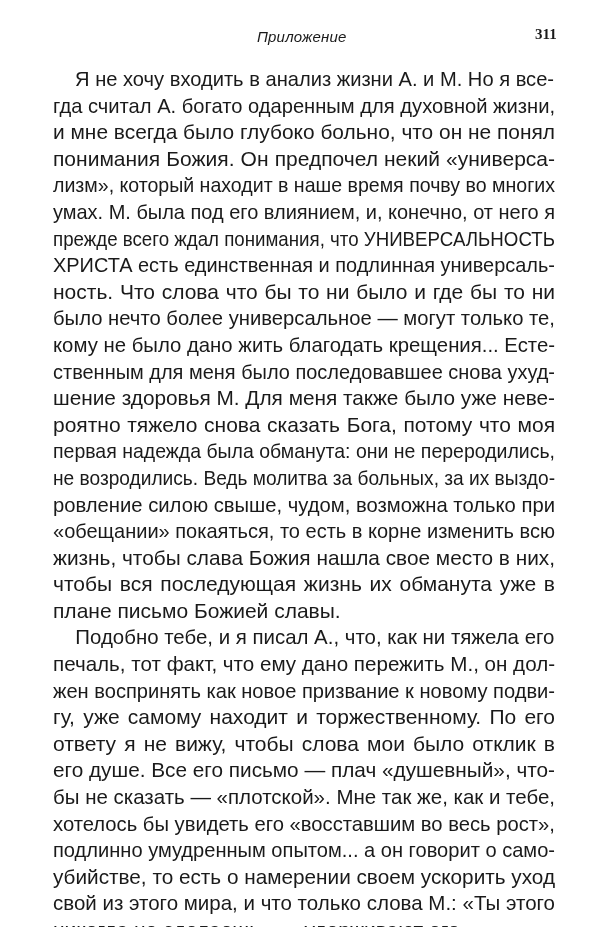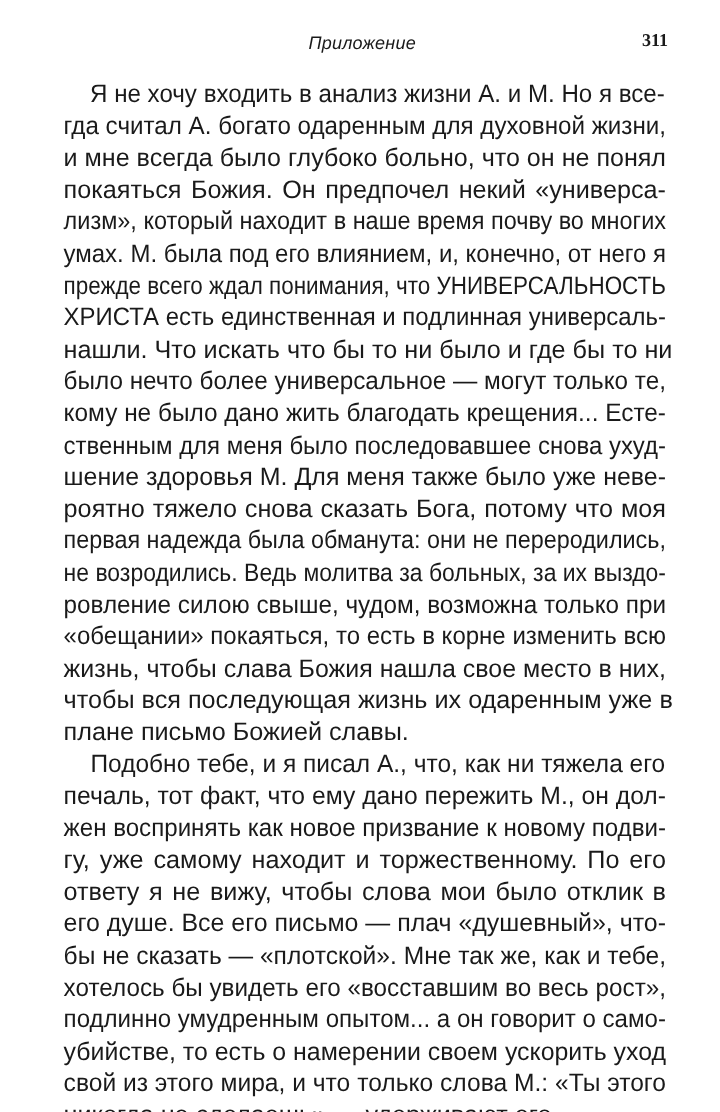--- a/index.html
+++ b/index.html
@@ -23,37 +23,37 @@
 
 <div class="header">
   <span class="running-title">Приложение</span>
   <span class="page-number">311</span>
 </div>
 
 <div class="body-text" id="body-text">
     <span class="line indent" style="transform: scaleX(0.957551); width: 523.234px; text-align: left; text-align-last: left;">Я не хочу входить в анализ жизни А. и М. Но я все-</span>
     <span class="line" style="transform: scaleX(0.959274); width: 523.312px; text-align: left; text-align-last: left;">гда считал А. богато одаренным для духовной жизни,</span>
     <span class="line" style="transform: scaleX(0.995291); width: 504.375px; text-align: left; text-align-last: left;">и мне всегда было глубоко больно, что он не понял</span>
-    <span class="line">покаяться Божия. Он предпочел некий «универса-</span>
+    <span class="line">понимания Божия. Он предпочел некий «универса-</span>
     <span class="line" style="transform: scaleX(0.9313); width: 539.031px; text-align: left; text-align-last: left;">лизм», который находит в наше время почву во многих</span>
     <span class="line" style="transform: scaleX(0.951095); width: 527.812px; text-align: left; text-align-last: left;">умах. М. была под его влиянием, и, конечно, от него я</span>
     <span class="line" style="transform: scaleX(0.890713); width: 563.594px; text-align: left; text-align-last: left;">прежде всего ждал понимания, что УНИВЕРСАЛЬНОСТЬ</span>
     <span class="line" style="transform: scaleX(0.949549); width: 528.672px; text-align: left; text-align-last: left;">ХРИСТА есть единственная и подлинная универсаль-</span>
-    <span class="line">нашли. Что искать что бы то ни было и где бы то ни</span>
+    <span class="line">ность. Что слова что бы то ни было и где бы то ни</span>
     <span class="line" style="transform: scaleX(0.964081); width: 520.703px; text-align: left; text-align-last: left;">было нечто более универсальное — могут только те,</span>
     <span class="line" style="transform: scaleX(0.968177); width: 518.5px; text-align: left; text-align-last: left;">кому не было дано жить благодать крещения... Есте-</span>
     <span class="line" style="transform: scaleX(0.950673); width: 528.047px; text-align: left; text-align-last: left;">ственным для меня было последовавшее снова ухуд-</span>
     <span class="line" style="transform: scaleX(0.990138); width: 507px; text-align: left; text-align-last: left;">шение здоровья М. Для меня также было уже неве-</span>
     <span class="line">роятно тяжело снова сказать Бога, потому что моя</span>
     <span class="line" style="transform: scaleX(0.928072); width: 540.906px; text-align: left; text-align-last: left;">первая надежда была обманута: они не переродились,</span>
     <span class="line" style="transform: scaleX(0.911045); width: 551.016px; text-align: left; text-align-last: left;">не возродились. Ведь молитва за больных, за их выздо-</span>
     <span class="line" style="transform: scaleX(0.963416); width: 521.062px; text-align: left; text-align-last: left;">ровление силою свыше, чудом, возможна только при</span>
     <span class="line" style="transform: scaleX(0.952675); width: 526.938px; text-align: left; text-align-last: left;">«обещании» покаяться, то есть в корне изменить всю</span>
     <span class="line" style="transform: scaleX(0.991452); width: 506.328px; text-align: left; text-align-last: left;">жизнь, чтобы слава Божия нашла свое место в них,</span>
-    <span class="line">чтобы вся последующая жизнь их одаренным уже в</span>
+    <span class="line">чтобы вся последующая жизнь их обманута уже в</span>
     <span class="line last">плане письмо Божией славы.</span>
     <span class="line indent" style="transform: scaleX(0.972527); width: 515.531px; text-align: left; text-align-last: left;">Подобно тебе, и я писал А., что, как ни тяжела его</span>
     <span class="line" style="transform: scaleX(0.980529); width: 511.969px; text-align: left; text-align-last: left;">печаль, тот факт, что ему дано пережить М., он дол-</span>
     <span class="line" style="transform: scaleX(0.956874); width: 524.625px; text-align: left; text-align-last: left;">жен воспринять как новое призвание к новому подви-</span>
     <span class="line">гу, уже самому находит и торжественному. По его</span>
     <span class="line">ответу я не вижу, чтобы слова мои было отклик в</span>
     <span class="line" style="transform: scaleX(0.98898); width: 507.594px; text-align: left; text-align-last: left;">его душе. Все его письмо — плач «душевный», что-</span>
     <span class="line" style="transform: scaleX(0.975349); width: 514.688px; text-align: left; text-align-last: left;">бы не сказать — «плотской». Мне так же, как и тебе,</span>
     <span class="line" style="transform: scaleX(0.962954); width: 521.312px; text-align: left; text-align-last: left;">хотелось бы увидеть его «восставшим во весь рост»,</span>
     <span class="line" style="transform: scaleX(0.955821); width: 525.203px; text-align: left; text-align-last: left;">подлинно умудренным опытом... а он говорит о само-</span>

